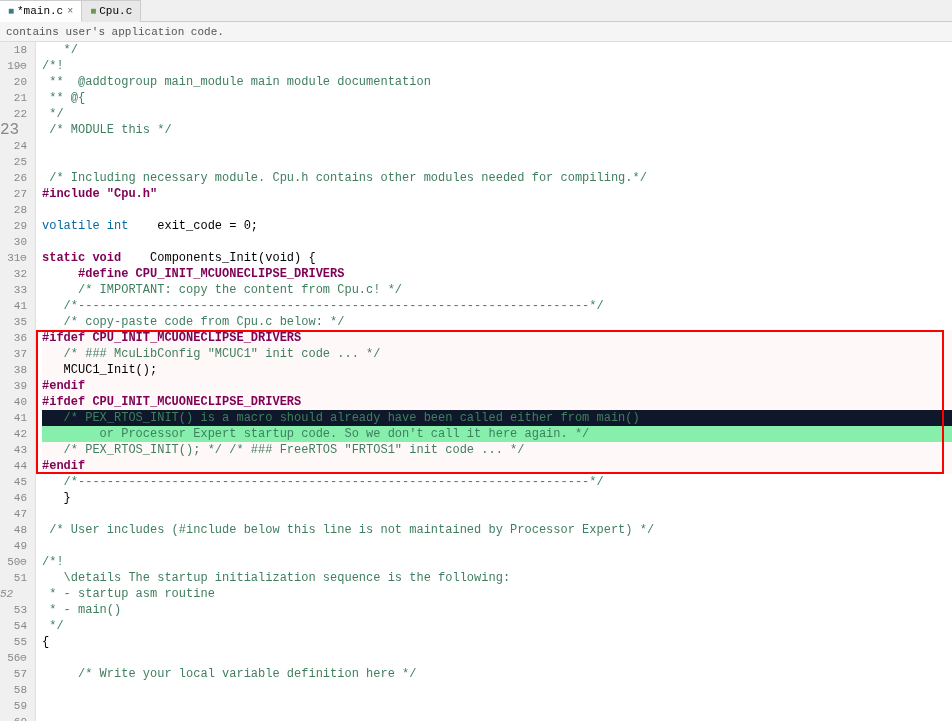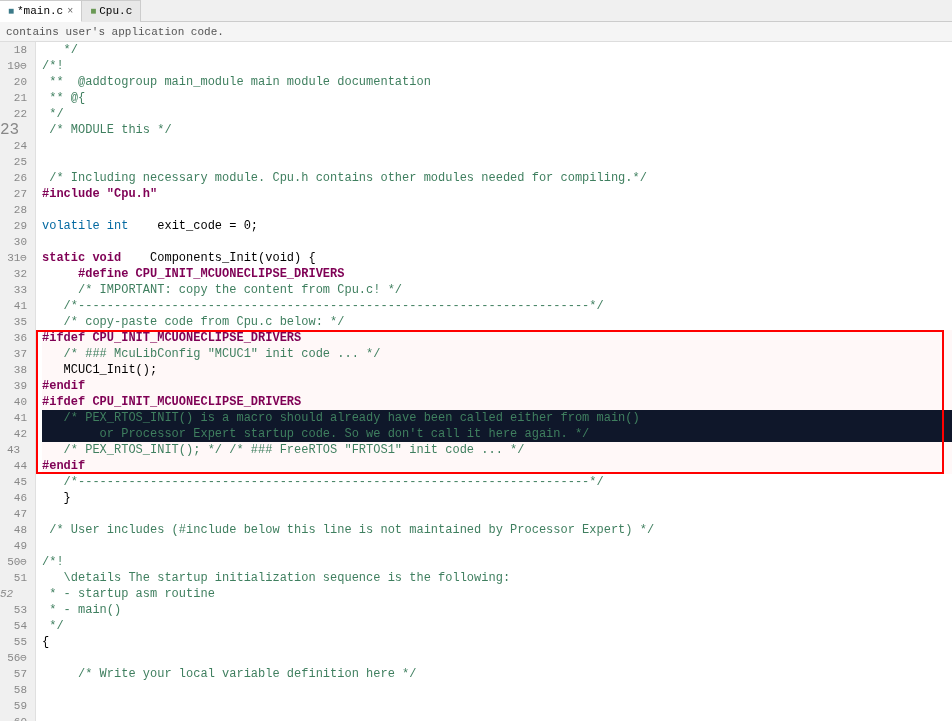--- a/index.html
+++ b/index.html
@@ -142,21 +142,21 @@
         <div class="code-line" style="color: rgb(136, 136, 136); font-size: 11px; padding-right: 4px; text-align: right;">33</div>
         <div class="code-line" style="color: rgb(136, 136, 136); font-size: 11px; padding-right: 4px; text-align: right;">41</div>
         <div class="code-line" style="color: rgb(136, 136, 136); font-size: 11px; padding-right: 4px; text-align: right;">35</div>
         <div class="code-line" style="color: rgb(136, 136, 136); font-size: 11px; padding-right: 4px; text-align: right;">36</div>
         <div class="code-line" style="color: rgb(136, 136, 136); font-size: 11px; padding-right: 4px; text-align: right;">37</div>
         <div class="code-line" style="color: rgb(136, 136, 136); font-size: 11px; padding-right: 4px; text-align: right;">38</div>
         <div class="code-line" style="color: rgb(136, 136, 136); font-size: 11px; padding-right: 4px; text-align: right;">39</div>
         <div class="code-line" style="color: rgb(136, 136, 136); font-size: 11px; padding-right: 4px; text-align: right;">40</div>
         <div class="code-line" style="color: rgb(136, 136, 136); font-size: 11px; padding-right: 4px; text-align: right;">41</div>
         <div class="code-line" style="color: rgb(136, 136, 136); font-size: 11px; padding-right: 4px; text-align: right;">42</div>
-        <div class="code-line" style="color: rgb(136, 136, 136); font-size: 11px; padding-right: 4px; text-align: center;">43</div>
+        <div class="code-line" style="color: rgb(136, 136, 136); font-size: 11px; padding-right: 4px; text-align: right;">43</div>
         <div class="code-line" style="color: rgb(136, 136, 136); font-size: 11px; padding-right: 4px; text-align: right;">44</div>
         <div class="code-line" style="color: rgb(136, 136, 136); font-size: 11px; padding-right: 4px; text-align: right;">45</div>
         <div class="code-line" style="color: rgb(136, 136, 136); font-size: 11px; padding-right: 4px; text-align: right;">46</div>
         <div class="code-line" style="color: rgb(136, 136, 136); font-size: 11px; padding-right: 4px; text-align: right;">47</div>
         <div class="code-line" style="color: rgb(136, 136, 136); font-size: 11px; padding-right: 4px; text-align: right;">48</div>
         <div class="code-line" style="color: rgb(136, 136, 136); font-size: 11px; padding-right: 4px; text-align: right;">49</div>
         <div class="code-line" style="color: rgb(136, 136, 136); font-size: 11px; padding-right: 4px; text-align: right;">50⊖</div>
         <div class="code-line" style="color: rgb(136, 136, 136); font-size: 11px; padding-right: 4px; text-align: right;">51</div>
         <div class="code-line" style="color: rgb(136, 136, 136); font-size: 11px; padding-right: 4px; text-align: left; font-style: italic;">52</div>
         <div class="code-line" style="color: rgb(136, 136, 136); font-size: 11px; padding-right: 4px; text-align: right;">53</div>
@@ -187,21 +187,21 @@
         <div class="code-line"><span style="color: rgb(127, 0, 85); font-weight: bold;">     #define CPU_INIT_MCUONECLIPSE_DRIVERS</span></div>
         <div class="code-line"><span style="color: rgb(63, 127, 95);">     /* IMPORTANT: copy the content from Cpu.c! */</span></div>
         <div class="code-line"><span style="color: rgb(63, 127, 95);">   /*-----------------------------------------------------------------------*/</span></div>
         <div class="code-line"><span style="color: rgb(63, 127, 95);">   /* copy-paste code from Cpu.c below: */</span></div>
         <div class="code-line" style="background-color: rgb(255, 248, 248);"><span style="color: rgb(127, 0, 85); font-weight: bold;">#ifdef CPU_INIT_MCUONECLIPSE_DRIVERS</span></div>
         <div class="code-line" style="background-color: rgb(255, 248, 248);"><span style="color: rgb(63, 127, 95);">   /* ### McuLibConfig "MCUC1" init code ... */</span></div>
         <div class="code-line" style="background-color: rgb(255, 248, 248);"><span style="color: rgb(0, 0, 0);">   MCUC1_Init();</span></div>
         <div class="code-line" style="background-color: rgb(255, 248, 248);"><span style="color: rgb(127, 0, 85); font-weight: bold;">#endif</span></div>
         <div class="code-line" style="background-color: rgb(255, 248, 248);"><span style="color: rgb(127, 0, 85); font-weight: bold;">#ifdef CPU_INIT_MCUONECLIPSE_DRIVERS</span></div>
         <div class="code-line" style="background-color: #0f172a;"><span style="color: rgb(63, 127, 95);">   /* PEX_RTOS_INIT() is a macro should already have been called either from main()</span></div>
-        <div class="code-line" style="background-color: #0f172a;"><span style="color: rgb(63, 127, 95);">        or Processor Expert startup code. So we don't call it here again. */</span></div>
+        <div class="code-line" style="background-color: #86efac;"><span style="color: rgb(63, 127, 95);">        or Processor Expert startup code. So we don't call it here again. */</span></div>
         <div class="code-line" style="background-color: rgb(255, 248, 248);"><span style="color: rgb(63, 127, 95);">   /* PEX_RTOS_INIT(); */ /* ### FreeRTOS "FRTOS1" init code ... */</span></div>
         <div class="code-line" style="background-color: rgb(255, 248, 248);"><span style="color: rgb(127, 0, 85); font-weight: bold;">#endif</span></div>
         <div class="code-line"><span style="color: rgb(63, 127, 95);">   /*-----------------------------------------------------------------------*/</span></div>
         <div class="code-line"><span style="color: rgb(0, 0, 0);">   }</span></div>
         <div class="code-line"><span style="color: rgb(0, 0, 0);"></span></div>
         <div class="code-line"><span style="color: rgb(63, 127, 95);"> /* User includes (#include below this line is not maintained by Processor Expert) */</span></div>
         <div class="code-line"><span style="color: rgb(0, 0, 0);"></span></div>
         <div class="code-line"><span style="color: rgb(63, 127, 95);">/*!</span></div>
         <div class="code-line"><span style="color: rgb(63, 127, 95);">   \details The startup initialization sequence is the following:</span></div>
         <div class="code-line"><span style="color: rgb(63, 127, 95);"> * - startup asm routine</span></div>

